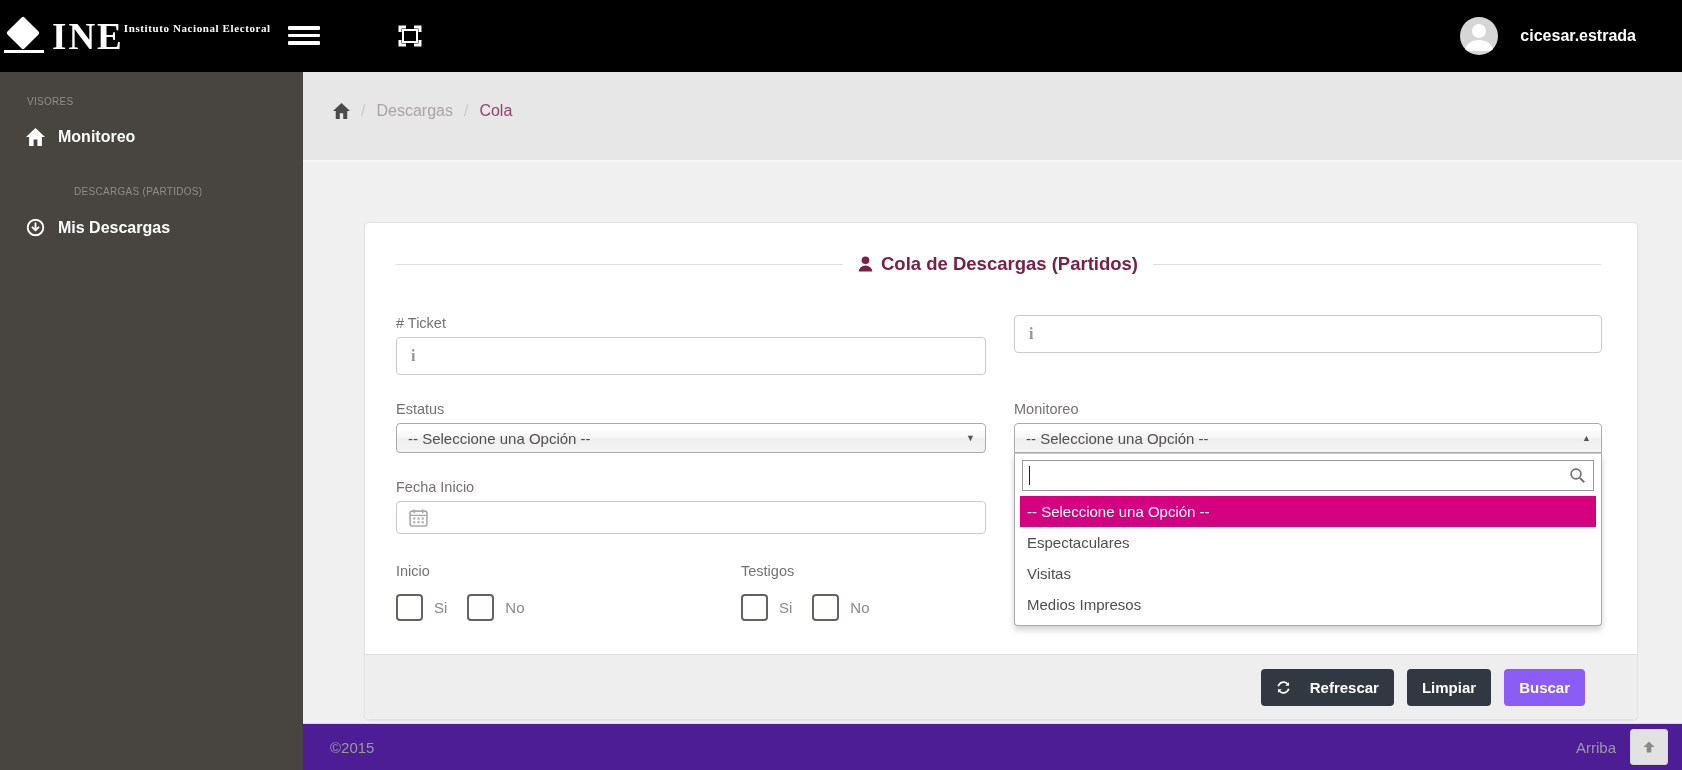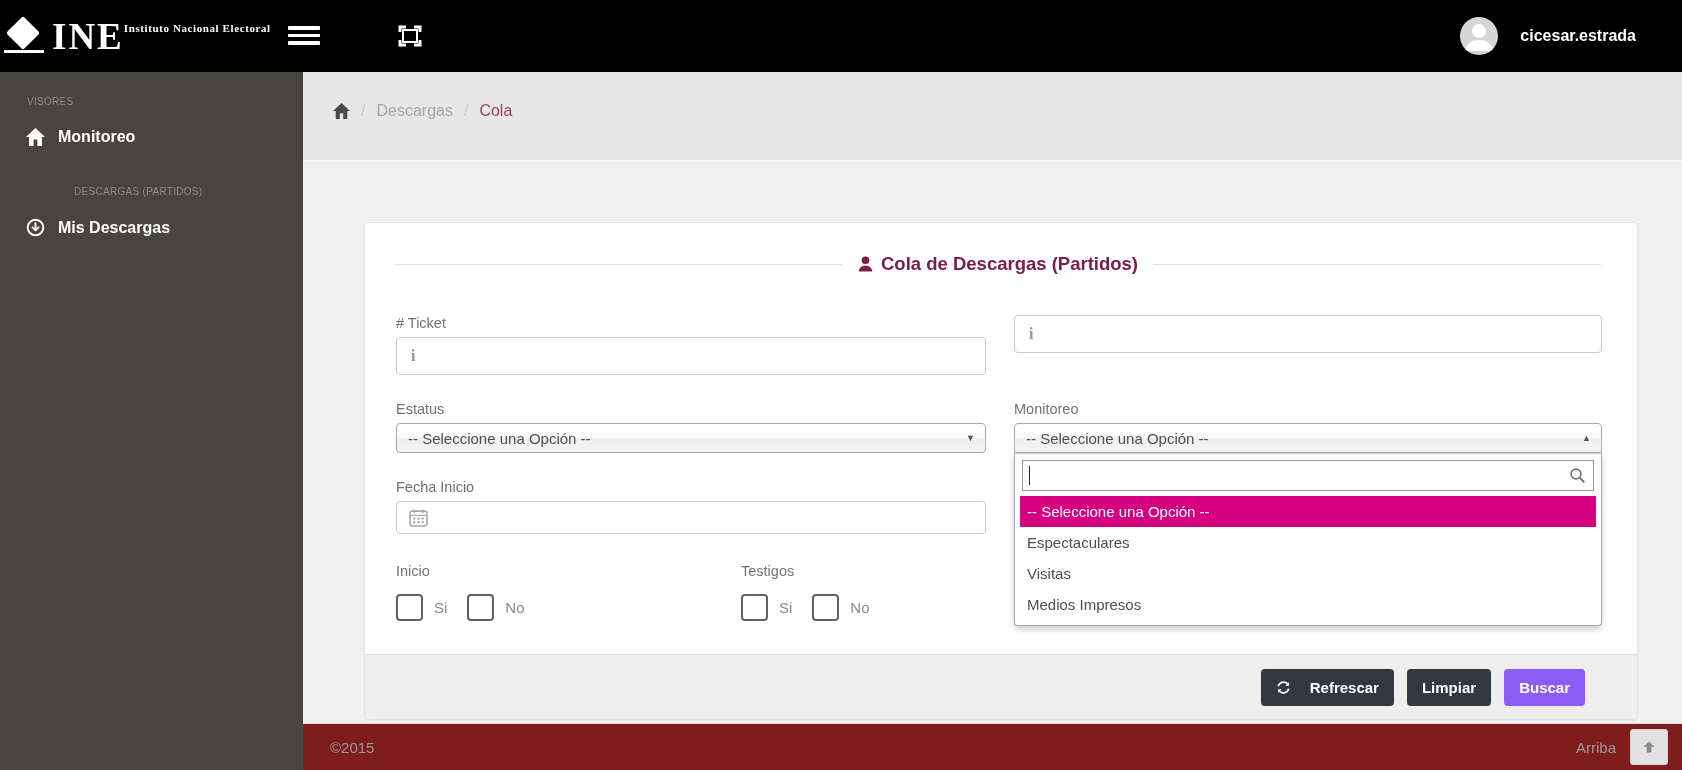--- a/index.html
+++ b/index.html
@@ -70,21 +70,21 @@
   .checkbox { width:27px; height:27px; border:2px solid #66615f; border-radius:4px; background:#fff; cursor:pointer; }
   .check-label { color:#8a8a8a; font-size:15px; margin-right:9px; }
 
   
   .panel-footer { position:absolute; left:0; bottom:0; width:100%; height:65px; background:#eeeeee; border-top:1px solid #dfdfdf; border-radius:0 0 5px 5px; display:flex; align-items:center; justify-content:flex-end; gap:13px; padding-right:52px; }
   .btn { height:37px; border:none; border-radius:4px; color:#fff; font-size:15px; font-weight:600; font-family:"Liberation Sans", sans-serif; padding:0 15px; display:flex; align-items:center; gap:19px; cursor:pointer; }
   .btn-dark { background:#323842; }
   .btn-buscar { background:#8b5cf6; }
 
   
-  .site-footer { position:absolute; left:0; bottom:0; width:100%; height:47px; background:#7f1d1d; border-top:1px solid #dcdcdc; display:flex; align-items:center; justify-content:space-between; padding:0 14px 0 27px; }
+  .site-footer { position:absolute; left:0; bottom:0; width:100%; height:47px; background:#4c1d95; border-top:1px solid #dcdcdc; display:flex; align-items:center; justify-content:space-between; padding:0 14px 0 27px; }
   .copyright { color:#9a9a9a; font-size:15px; }
   .backtop { display:flex; align-items:center; gap:14px; }
   .backtop-label { color:#9a9a9a; font-size:15px; }
   .backtop-btn { width:38px; height:36px; background:#e2e2e2; border:1px solid #d6d6d6; border-radius:3px; display:flex; align-items:center; justify-content:center; cursor:pointer; }
 </style>
 </head>
 <body>
 
 <div class="app">
 

